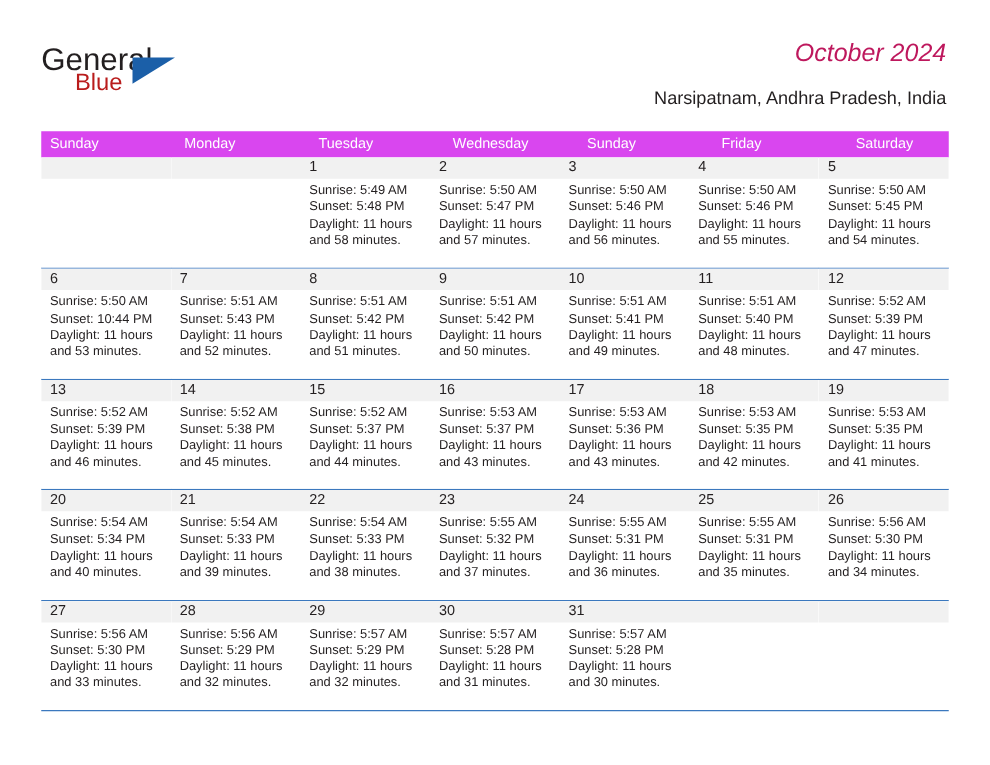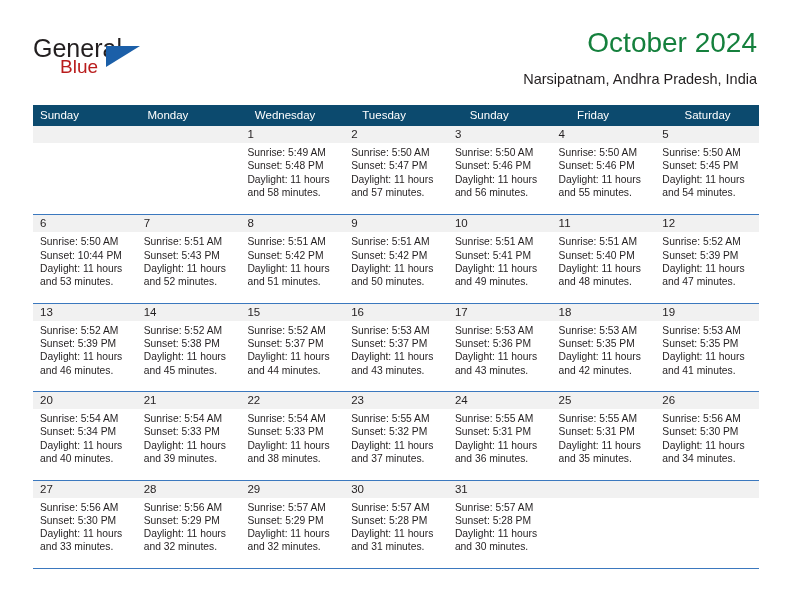--- a/index.html
+++ b/index.html
@@ -62,43 +62,44 @@
     border-left: 34px solid #1b5fa8;
     border-bottom: 21px solid transparent;
   }
   .title-wrap {
     position: absolute;
     right: 0;
     top: 0;
     text-align: right;
   }
   .cal-title {
-    font-size: 28px;
-    color: #15803d;
+    font-size: 20px;
+    color: #be185d;
     line-height: 30px;
     white-space: nowrap;
+    font-style: italic;
   }
   .cal-subtitle {
     margin-top: 13px;
     font-size: 14.5px;
     color: #231f20;
     line-height: 17px;
     white-space: nowrap;
   }
 
   
   .calendar {
     position: absolute;
     left: 33px;
     top: 105px;
     width: 726px;
   }
   .weekdays {
     display: flex;
-    background: #0c4a6e;
+    background: #d946ef;
     height: 21px;
     gap: 26px;
   }
   .weekday {
     flex: 1 1 0;
     color: #ffffff;
     font-size: 11.5px;
     line-height: 21px;
     padding-left: 7px;
     box-sizing: border-box;
@@ -164,22 +165,22 @@
       <div class="cal-subtitle">Narsipatnam, Andhra Pradesh, India</div>
     </div>
 
   </div>
 
   <div class="calendar">
 
     <div class="weekdays">
       <div class="weekday">Sunday</div>
       <div class="weekday">Monday</div>
+      <div class="weekday">Tuesday</div>
       <div class="weekday">Wednesday</div>
-      <div class="weekday">Tuesday</div>
       <div class="weekday">Sunday</div>
       <div class="weekday">Friday</div>
       <div class="weekday">Saturday</div>
     </div>
 
     <div class="week first">
       <div class="day empty">
         <div class="day-num"></div>
 
       </div>

